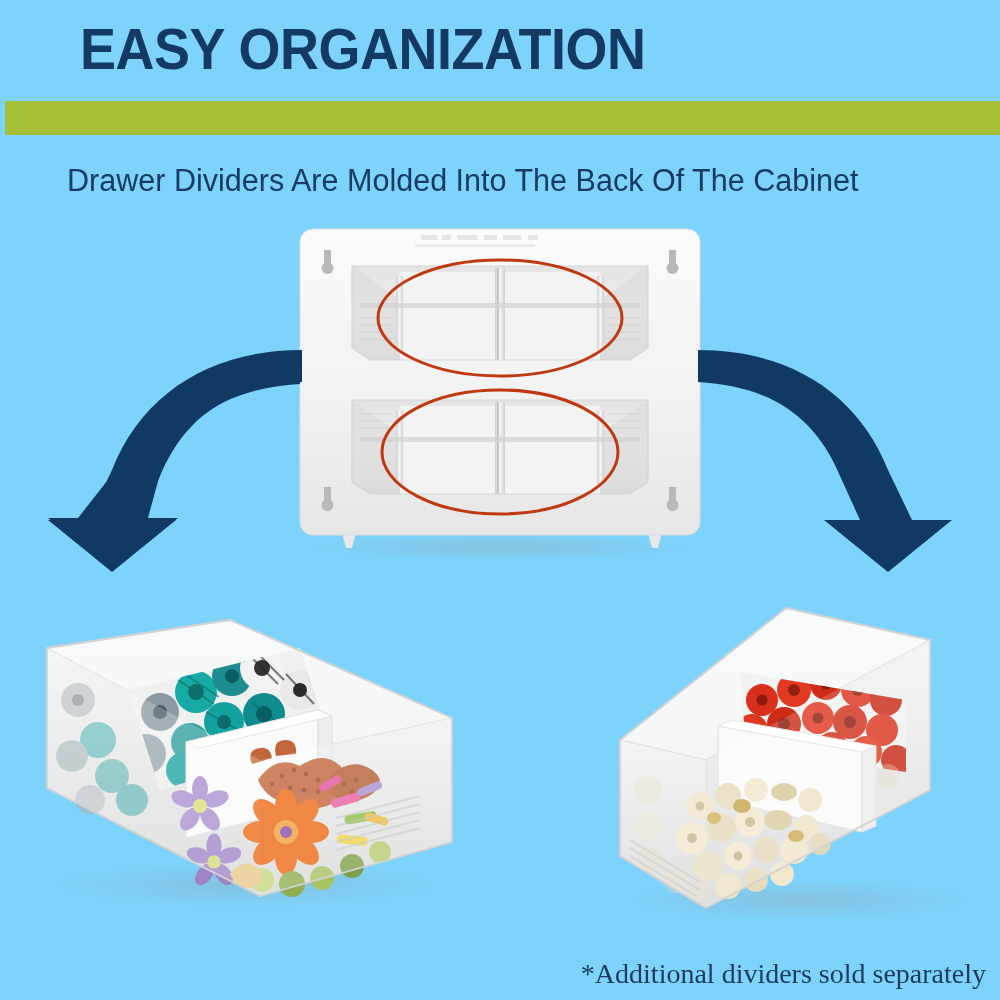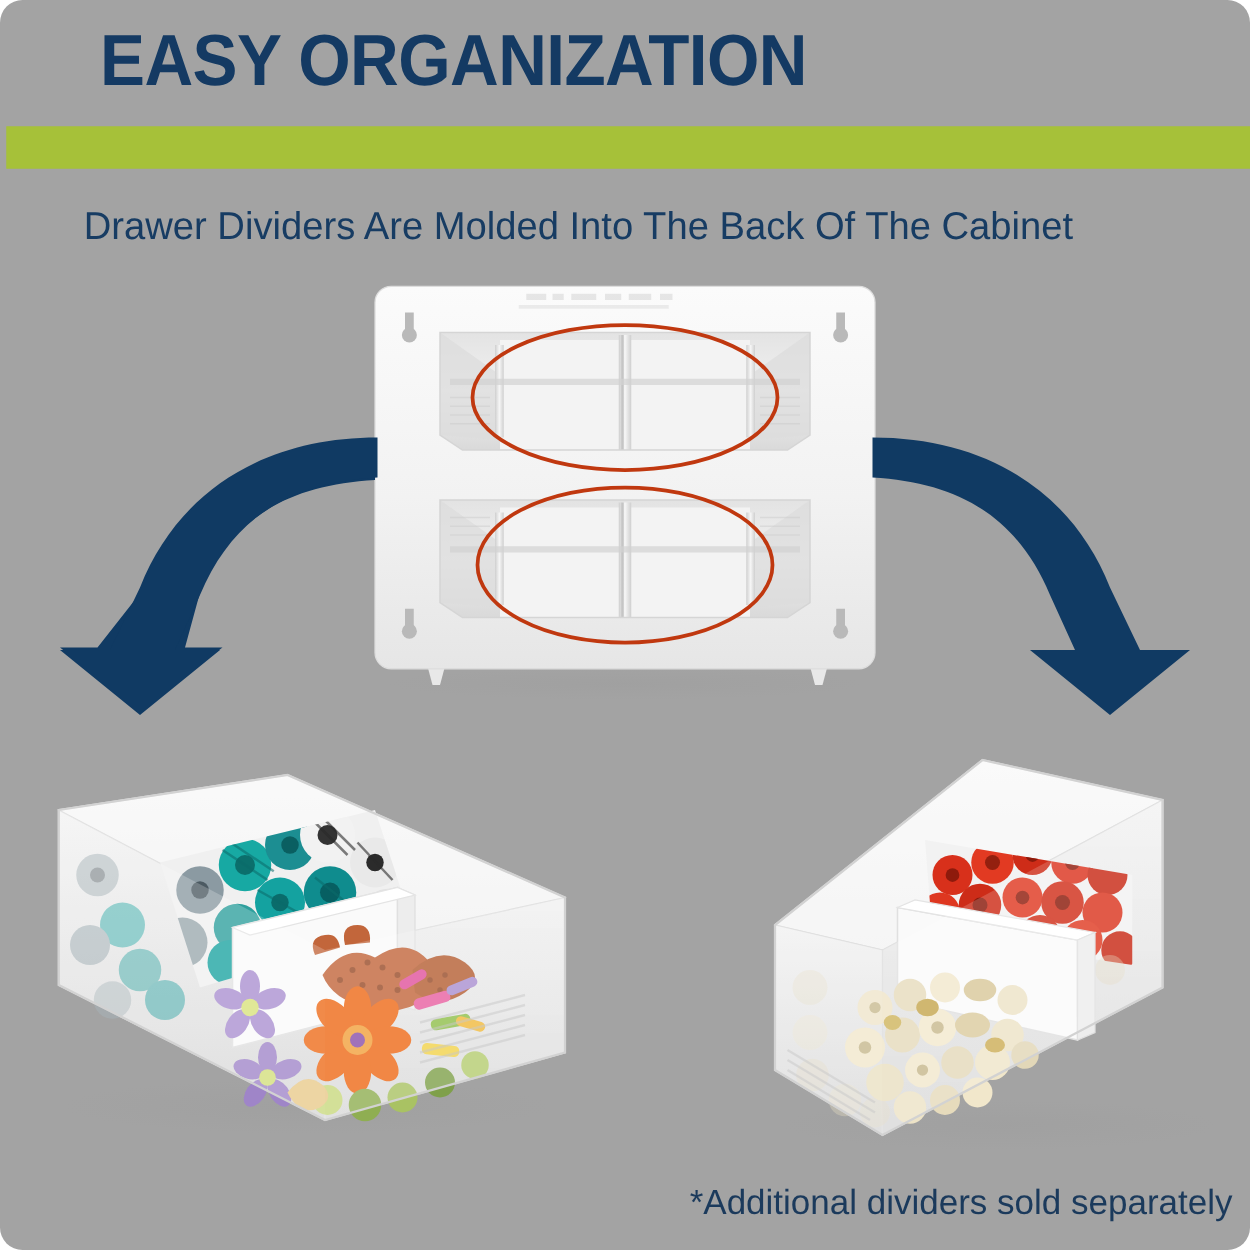--- a/index.html
+++ b/index.html
@@ -11,23 +11,22 @@
     height: 1000px;
     background: #ffffff;
     font-family: "Liberation Sans", sans-serif;
     overflow: hidden;
     position: relative;
   }
   #page {
     position: relative;
     width: 1000px;
     height: 1000px;
-    background: #a3a3a3;
+    background: #7dd3fc;
     overflow: hidden;
-    border-radius: 18px;
   }
 
   
   .title {
     position: absolute;
     left: 80px;
     top: 18px;
     font-size: 58px;
     line-height: 62px;
     font-weight: bold;
@@ -57,25 +56,25 @@
     font-family: "Liberation Sans Narrow", "Liberation Sans", sans-serif;
     transform: scaleX(0.985);
     transform-origin: left center;
     white-space: nowrap;
   }
 
   
   .footnote {
     position: absolute;
     right: 14px;
-    bottom: 22px;
+    bottom: 10px;
     font-size: 28px;
     line-height: 32px;
     color: #1B3A5C;
-    font-family: Liberation Sans, sans-serif;
+    font-family: Liberation Serif, serif;
     white-space: nowrap;
   }
 
   
   .layer {
     position: absolute;
     left: 0;
     top: 0;
     width: 1000px;
     height: 1000px;

